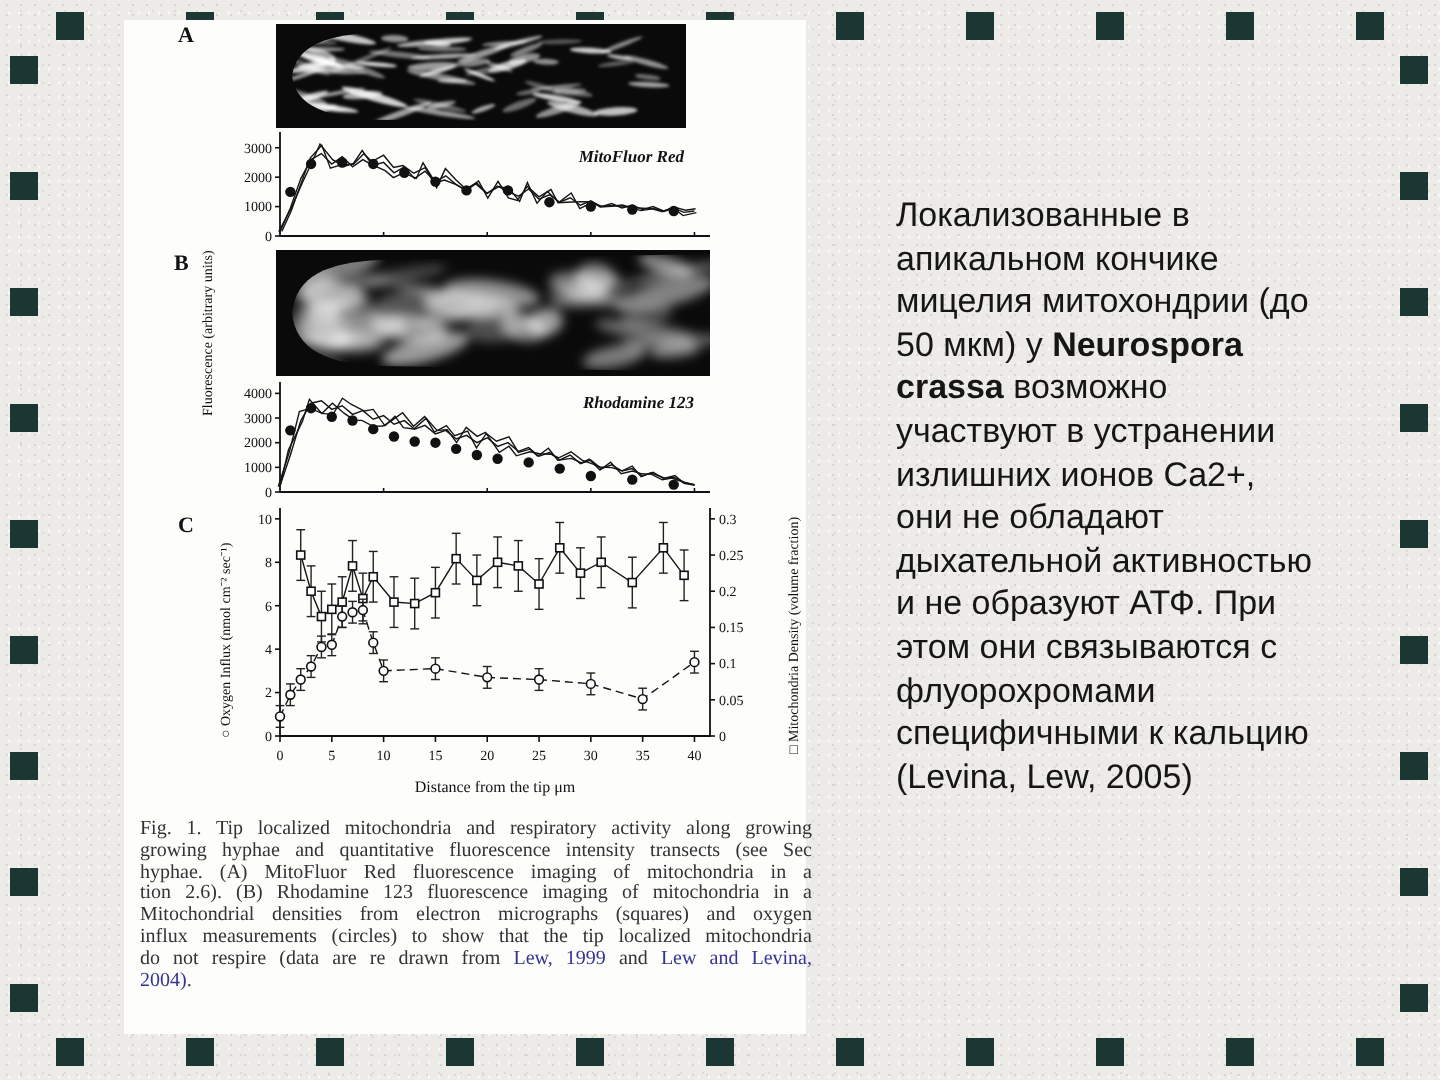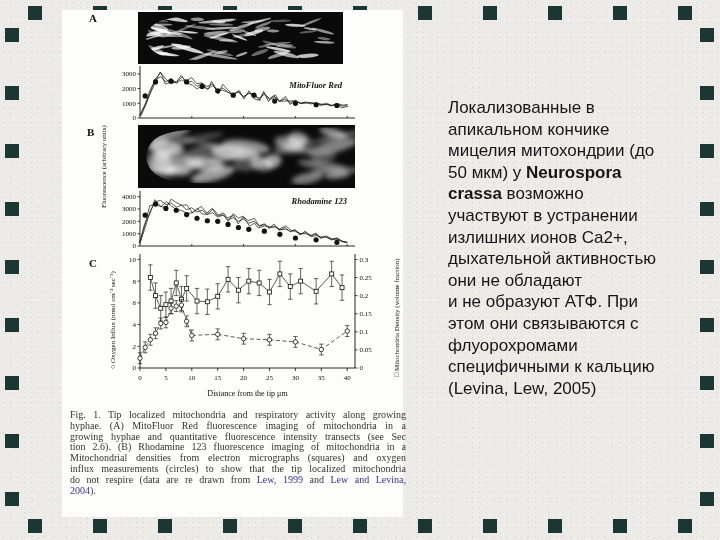--- a/index.html
+++ b/index.html
@@ -211,21 +211,21 @@
           <ellipse cx="151.76273638237868" cy="24.362949074074074" rx="13.859396433470508" ry="3.1799789951989026" fill="#fff" opacity="0.26" transform="rotate(-10 151.8 24.4)"></ellipse>
           <ellipse cx="75.01681076305752" cy="20.529347222222224" rx="19.819787379972567" ry="2.518932184499314" fill="#fff" opacity="0.31" transform="rotate(13 75.0 20.5)"></ellipse>
           <ellipse cx="67.17345877310629" cy="26.892412037037037" rx="21.150548696844993" ry="7.3069594478738" fill="#fff" opacity="0.30" transform="rotate(-11 67.2 26.9)"></ellipse>
           <ellipse cx="200.37955198339543" cy="11.532143518518518" rx="24.518347050754457" ry="2.8773941186556926" fill="#fff" opacity="0.38" transform="rotate(-12 200.4 11.5)"></ellipse>
           <ellipse cx="111.50380756002485" cy="38.28854166666667" rx="16.589849108367627" ry="7.563569530178326" fill="#fff" opacity="0.28" transform="rotate(-9 111.5 38.3)"></ellipse>
           <ellipse cx="97.15154889842165" cy="27.36160648148148" rx="24.031721536351167" ry="6.698819015775034" fill="#fff" opacity="0.52" transform="rotate(6 97.2 27.4)"></ellipse>
           <ellipse cx="24.582863662972166" cy="42.59133796296297" rx="13.510631001371742" ry="7.616475908779149" fill="#fff" opacity="0.46" transform="rotate(14 24.6 42.6)"></ellipse>
         </g>
       </svg>
 
-    <span class="chart-title" style="right:61px;top:70px">MitoFluor Red</span>
+    <span class="chart-title" style="right:61px;top:63px">MitoFluor Red</span>
     <span class="chart-title" style="right:56px;top:186px">Rhodamine 123</span>
 
     <svg id="chartA" class="chart-svg" style="left:46px;top:54px" width="252" height="64">
         <path d="M32 2 V54 H247" fill="none" stroke="#111" stroke-width="0.9"></path>
         <line x1="29.5" y1="54" x2="32" y2="54" stroke="#111" stroke-width="0.8"></line>
         <text x="28" y="56.4" text-anchor="end" font-size="7" fill="#111" font-family="&quot;Liberation Serif&quot;,serif">0</text>
         <line x1="29.5" y1="39.294117647058826" x2="32" y2="39.294117647058826" stroke="#111" stroke-width="0.8"></line>
         <text x="28" y="41.694117647058825" text-anchor="end" font-size="7" fill="#111" font-family="&quot;Liberation Serif&quot;,serif">1000</text>
         <line x1="29.5" y1="24.588235294117645" x2="32" y2="24.588235294117645" stroke="#111" stroke-width="0.8"></line>
         <text x="28" y="26.988235294117644" text-anchor="end" font-size="7" fill="#111" font-family="&quot;Liberation Serif&quot;,serif">2000</text>
@@ -493,40 +493,40 @@
         <circle cx="217.32530120481928" cy="99.54285714285714" r="2.2" fill="#fdfdfd" stroke="#111" stroke-width="0.8"></circle>
         <circle cx="243.2289156626506" cy="81.08571428571429" r="2.2" fill="#fdfdfd" stroke="#111" stroke-width="0.8"></circle>
       </svg>
 
     <span class="vlab" style="left:38px;top:198px">Fluorescence (arbitrary units)</span>
     <span class="vlab" style="left:46px;top:359px">○ Oxygen Influx (nmol cm⁻² sec⁻¹)</span>
     <span class="vlab" style="left:331px;top:367px">□ Mitochondria Density (volume fraction)</span>
 
     <div class="caption">
       <div class="cl">Fig. 1. Tip localized mitochondria and respiratory activity along growing</div>
+      <div class="cl">growing hyphae and quantitative fluorescence intensity transects (see Sec</div>
       <div class="cl">hyphae. (A) MitoFluor Red fluorescence imaging of mitochondria in a</div>
-      <div class="cl">growing hyphae and quantitative fluorescence intensity transects (see Sec</div>
       <div class="cl">tion 2.6). (B) Rhodamine 123 fluorescence imaging of mitochondria in a</div>
       <div class="cl">Mitochondrial densities from electron micrographs (squares) and oxygen</div>
       <div class="cl">influx measurements (circles) to show that the tip localized mitochondria</div>
       <div class="cl"><span>do not respire (data are re drawn from </span><span class="cite">Lew, 1999</span><span> and </span><span class="cite">Lew and Levina,</span></div>
       <div class="cl last"><span class="cite">2004)</span><span>.</span></div>
     </div>
   </div>
 
   <div class="rutext">
     <div>Локализованные в</div>
     <div>апикальном кончике</div>
     <div>мицелия митохондрии (до</div>
     <div><span>50 мкм) у </span><span class="bi">Neurospora</span></div>
     <div><span class="bi">crassa</span><span> возможно</span></div>
     <div>участвуют в устранении</div>
     <div>излишних ионов Ca2+,</div>
+    <div>они не обладают</div>
     <div>дыхательной активностью</div>
-    <div>они не обладают</div>
     <div>и не образуют АТФ. При</div>
     <div>этом они связываются с</div>
     <div>флуорохромами</div>
     <div>специфичными к кальцию</div>
     <div>(Levina, Lew, 2005)</div>
   </div>
 
 </div>
 
 </body></html>

